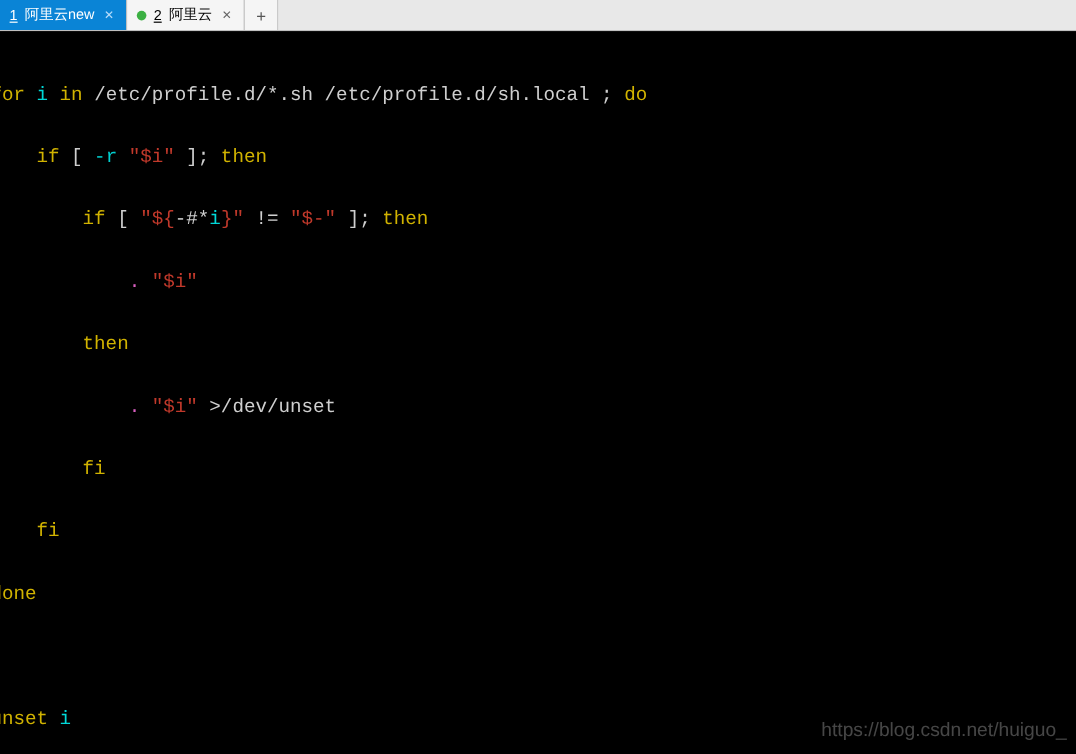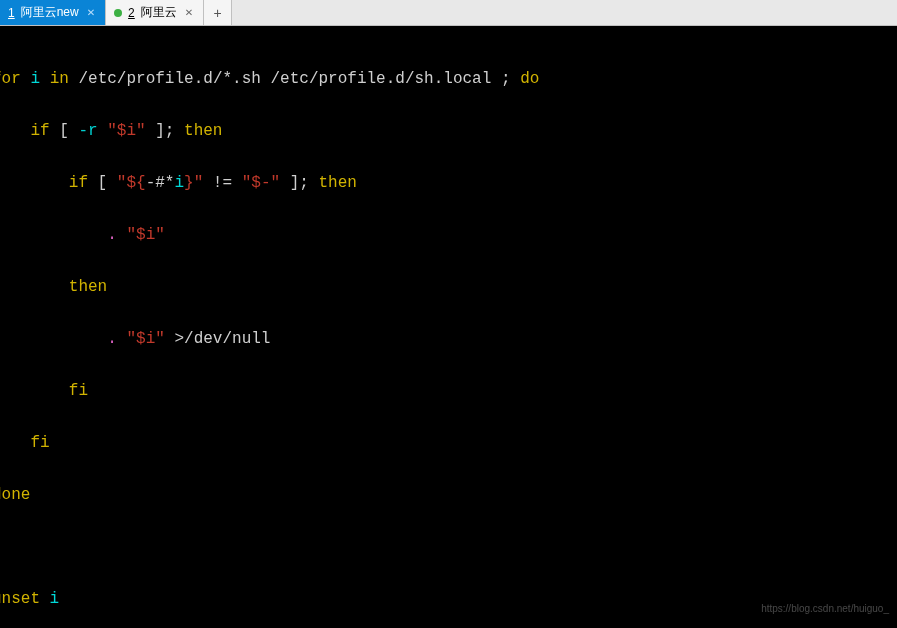--- a/index.html
+++ b/index.html
@@ -79,21 +79,21 @@
   .null { color: #cfcfcf; }
   .id   { color: #00d8d8; }          
   .path { color: #cfcfcf; }
   .innerstar { color: #cfcfcf; }
 
   .watermark {
     position: absolute;
     right: 8px;
     bottom: 6px;
     font-family: "Segoe UI", sans-serif;
-    font-size: 10px;
+    font-size: 16px;
     color: rgba(200,200,200,0.35);
     pointer-events: none;
   }
 </style>
 </head>
 <body>
 
 <div class="tabbar">
   <div class="tab active">
     <span class="idx">1</span>
@@ -111,21 +111,21 @@
   </div>
   <div class="tabbar-rest"></div>
 </div>
 
 <div class="terminal">
 <div class="line"><span class="kw">for</span> <span class="id">i</span> <span class="kw">in</span> <span class="path">/etc/profile.d/*.sh /etc/profile.d/sh.local</span><span class="op"> ;</span><span class="kw"> do</span></div>
 <div class="line"><span>    </span><span class="kw">if</span><span class="op"> [ </span><span class="opt">-r</span><span class="str"> "$i" </span><span class="op">]; </span><span class="kw">then</span></div>
 <div class="line"><span>        </span><span class="kw">if</span><span class="op"> [ </span><span class="str">"${</span><span class="innerstar">-#*</span><span class="id">i</span><span class="str">}"</span><span class="op"> != </span><span class="str">"$-" </span><span class="op">]; </span><span class="kw">then</span></div>
 <div class="line"><span>            </span><span class="pth">.</span><span class="str"> "$i"</span></div>
 <div class="line"><span>        </span><span class="kw">then</span></div>
-<div class="line"><span>            </span><span class="pth">.</span><span class="str"> "$i" </span><span class="op">&gt;</span><span class="null">/dev/null</span></div>
+<div class="line"><span>            </span><span class="pth">.</span><span class="str"> "$i" </span><span class="op">&gt;</span><span class="null">/dev/unset</span></div>
 <div class="line"><span>        </span><span class="kw">fi</span></div>
 <div class="line"><span>    </span><span class="kw">fi</span></div>
 <div class="line"><span class="kw">done</span></div>
 <div class="line"> </div>
 <div class="line"><span class="kw">unset</span><span class="id"> i</span></div>
 
 
 
 
 

